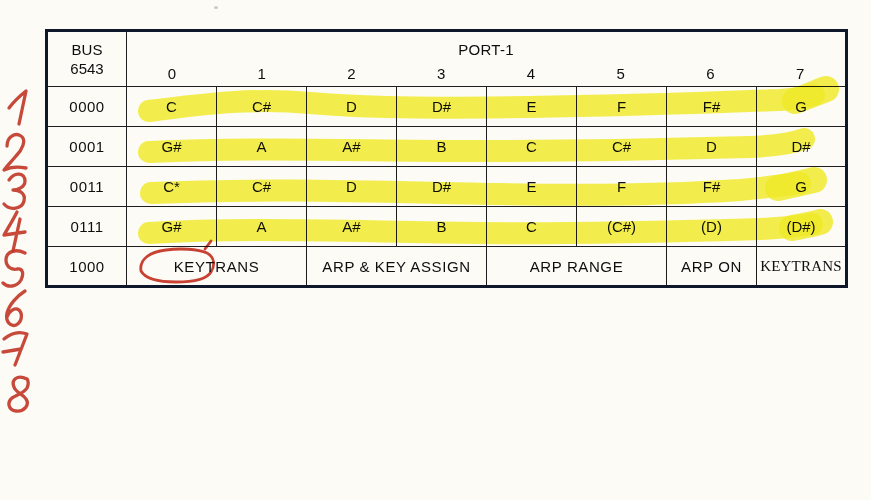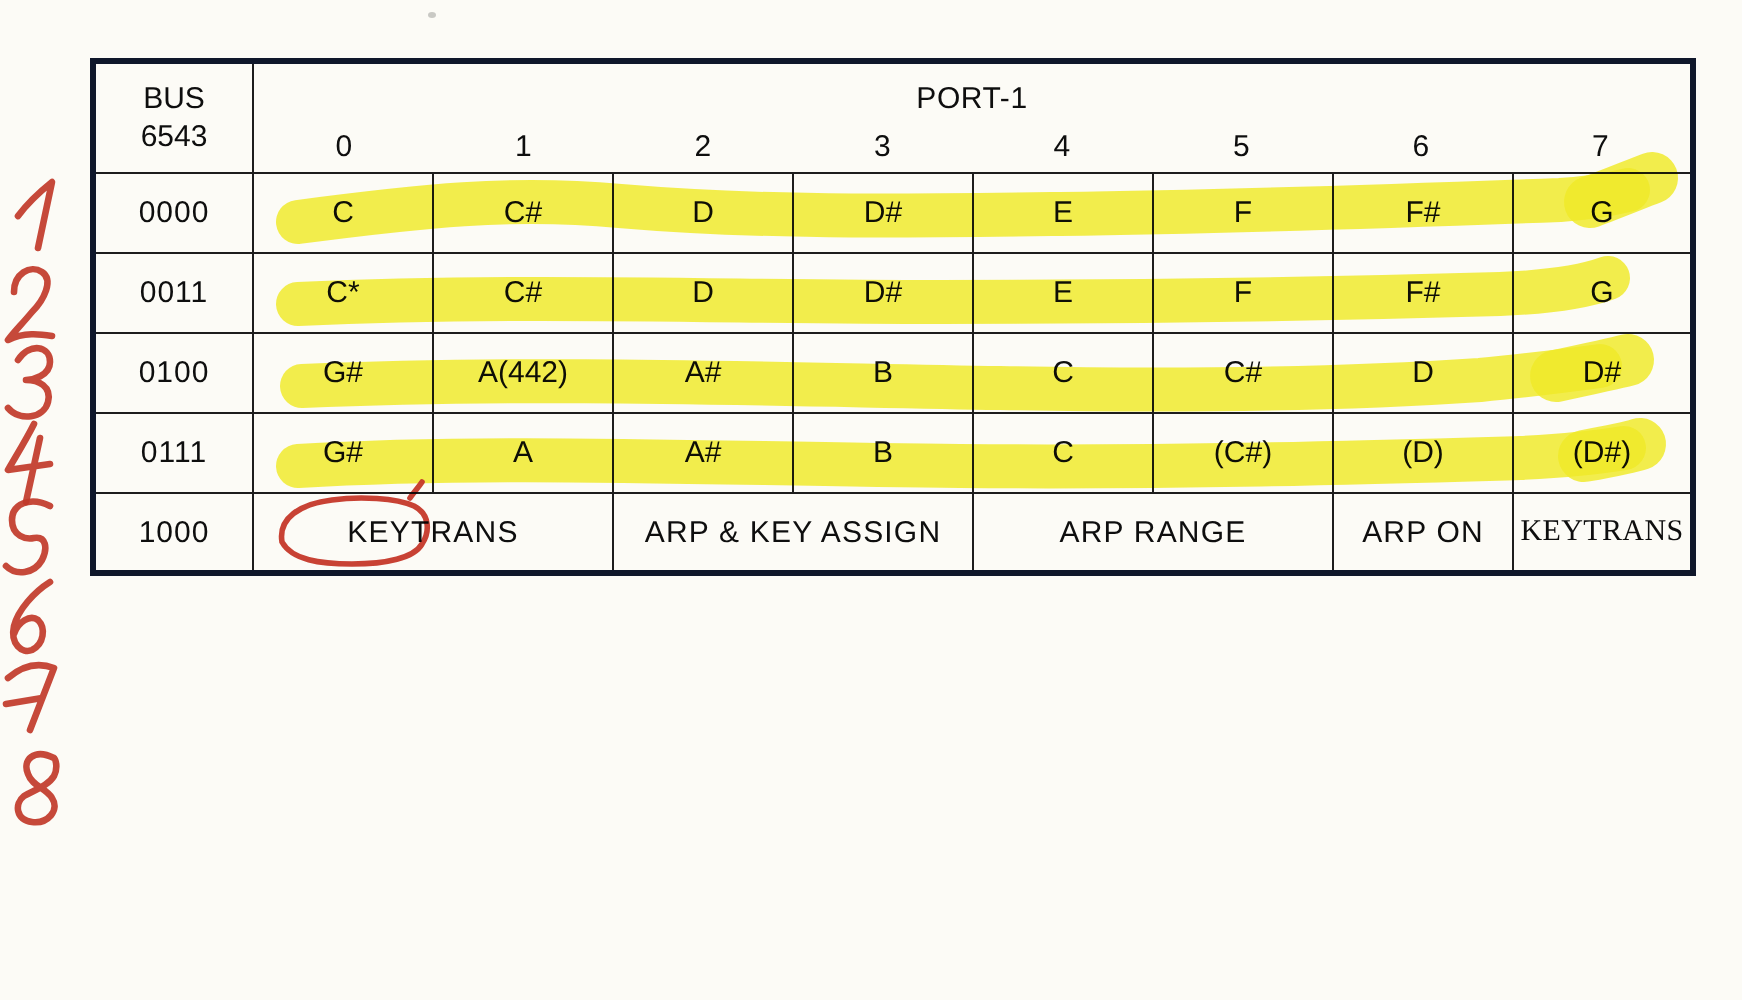--- a/index.html
+++ b/index.html
@@ -87,40 +87,40 @@
       <td>C</td>
       <td>C#</td>
       <td>D</td>
       <td>D#</td>
       <td>E</td>
       <td>F</td>
       <td>F#</td>
       <td>G</td>
     </tr>
     <tr class="r">
+      <td class="rowlab">0001</td>
+      <td>G#</td>
+      <td>A</td>
+      <td>A#</td>
+      <td>B</td>
+      <td>C</td>
+      <td>C#</td>
+      <td>D</td>
+      <td>D#</td>
+    </tr>
+    <tr class="r">
       <td class="rowlab">0011</td>
       <td>C*</td>
       <td>C#</td>
       <td>D</td>
       <td>D#</td>
       <td>E</td>
       <td>F</td>
       <td>F#</td>
       <td>G</td>
-    </tr>
-    <tr class="r">
-      <td class="rowlab">0100</td>
-      <td>G#</td>
-      <td>A(442)</td>
-      <td>A#</td>
-      <td>B</td>
-      <td>C</td>
-      <td>C#</td>
-      <td>D</td>
-      <td>D#</td>
     </tr>
     <tr class="r">
       <td class="rowlab">0111</td>
       <td>G#</td>
       <td>A</td>
       <td>A#</td>
       <td>B</td>
       <td>C</td>
       <td>(C#)</td>
       <td>(D)</td>

